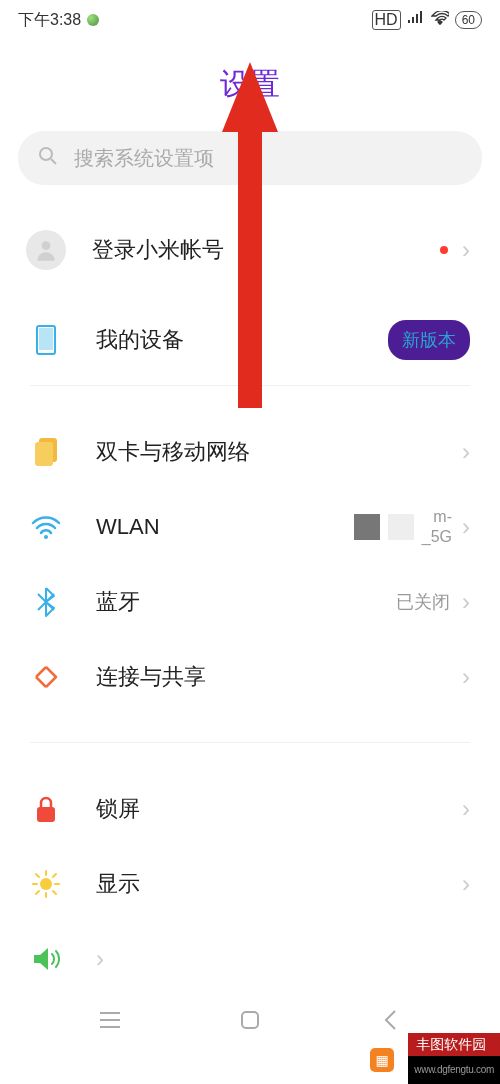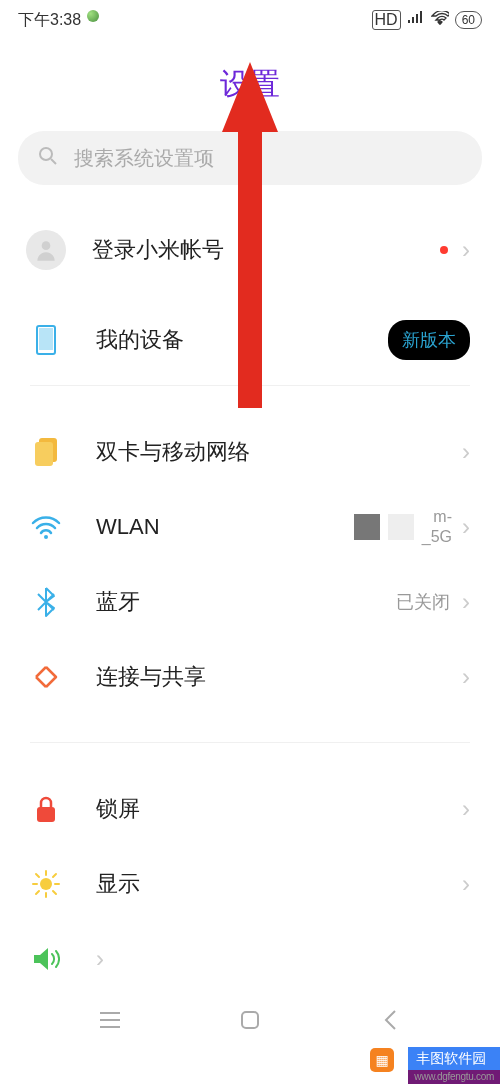--- a/index.html
+++ b/index.html
@@ -1,56 +1,56 @@
 <!DOCTYPE html>
 <html><head>
   <meta charset="utf-8">
   <style>
     * { box-sizing: border-box; margin: 0; padding: 0; font-family: -apple-system, "PingFang SC", "Microsoft YaHei", sans-serif; }
     body { width: 500px; height: 1084px; background: #fff; position: relative; overflow: hidden; }
     
     .status-bar { height: 40px; display: flex; align-items: center; justify-content: space-between; padding: 0 18px; font-size: 16px; color: #333; }
-    .status-left { display: flex; gap: 6px; }
+    .status-left { display: flex; align-items: center; gap: 6px; }
     .status-right { display: flex; align-items: center; gap: 6px; }
     .status-dot { width: 12px; height: 12px; border-radius: 50%; background: radial-gradient(circle at 30% 30%, #a0e080, #4a9040); }
     .battery { border: 1.5px solid #555; border-radius: 10px; padding: 1px 6px; font-size: 12px; line-height: 14px; }
     
     .title { font-size: 30px; font-weight: 500; text-align: center; padding: 24px 0 26px; color: #6d28d9; }
     
     .search-box { margin: 0 18px 20px; background: #f2f2f2; border-radius: 26px; height: 54px; display: flex; align-items: center; padding: 0 20px; gap: 16px; }
     .search-box input { border: none; background: transparent; outline: none; font-size: 20px; color: #666; flex: 1; }
     .search-box input::placeholder { color: #aaa; }
     
     .row { display: flex; align-items: center; padding: 0 30px 0 30px; min-height: 75px; position: relative; }
     .row .icon-slot { width: 32px; display: flex; align-items: center; justify-content: center; margin-right: 34px; flex-shrink: 0; }
     .row .label-area { flex: 1; display: flex; flex-direction: column; justify-content: center; }
     .row .label { font-size: 22px; color: #222; }
     .row .sublabel { font-size: 16px; color: #bbb; margin-top: 4px; }
     .row .value { font-size: 18px; color: #999; margin-right: 12px; text-align: right; }
     .row .chevron { color: #ccc; font-size: 24px; }
     
     .avatar { width: 40px; height: 40px; border-radius: 50%; background: #e8e8e8; margin-right: 26px; margin-left: -4px; flex-shrink: 0; display: flex; align-items: center; justify-content: center; }
     .red-dot { width: 8px; height: 8px; border-radius: 50%; background: #ff3b30; margin-right: 14px; }
-    .badge { background: #000000; color: #2aa3d0; padding: 8px 14px; border-radius: 18px; font-size: 18px; text-align: right; }
+    .badge { background: #4c1d95; color: #2aa3d0; padding: 8px 14px; border-radius: 18px; font-size: 18px; text-align: right; }
     
     .divider { height: 1px; background: #f0f0f0; margin: 0 30px; }
     .section-gap { height: 28px; }
     
     .wlan-censor { display: flex; align-items: center; gap: 8px; margin-right: 10px; }
     .wlan-censor .block { width: 26px; height: 26px; background: #777; }
     .wlan-suffix { font-size: 16px; color: #999; text-align: right; line-height: 1.2; }
     
     .arrow-overlay { position: absolute; top: 62px; left: 222px; width: 56px; height: 346px; pointer-events: none; z-index: 50; }
     
     .nav-bar { position: absolute; bottom: 36px; left: 0; right: 0; height: 56px; background: #fff; display: flex; align-items: center; justify-content: space-around; padding: 0 40px; }
     .nav-bar .nav-icon { width: 24px; height: 24px; display: flex; align-items: center; justify-content: center; color: #999; }
     
     .watermark { position: absolute; right: 0; bottom: 0; font-size: 14px; line-height: 1.2; text-align: left; }
-    .watermark .wm-name { background: #3b82f6; color: #fff; padding: 3px 8px; font-weight: 500; }
-    .watermark .wm-url { background: #701a75; color: #999; font-size: 10px; padding: 1px 6px; letter-spacing: -0.3px;}
+    .watermark .wm-name { background: #b91c1c; color: #fff; padding: 3px 8px; font-weight: 500; }
+    .watermark .wm-url { background: #000000; color: #999; font-size: 10px; padding: 8px 6px; letter-spacing: -0.3px;}
     .wm-icon { position: absolute; right: 106px; bottom: 12px; width: 24px; height: 24px; background: #f58220; border-radius: 5px; display:flex; align-items:center; justify-content:center; color:#fff; font-size:14px;}
     
     .account-row { min-height: 90px; }
     .device-row { min-height: 90px; }
   </style>
 </head>
 <body>
 
 <div class="status-bar">
   <div class="status-left">

